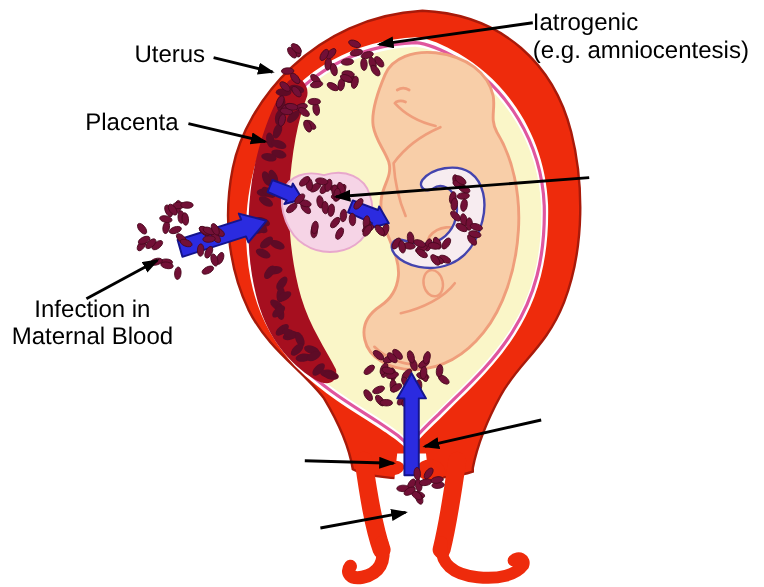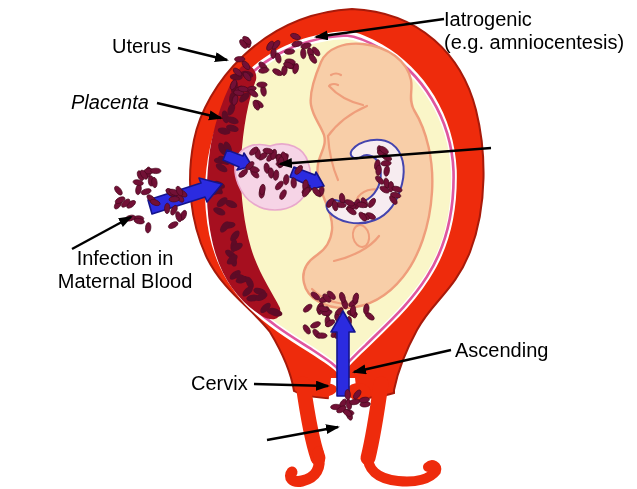--- a/index.html
+++ b/index.html
@@ -11,24 +11,24 @@
     font-family:"Liberation Sans",sans-serif;
   }
   .stage svg{position:absolute;left:0;top:0;}
   .label{
     position:absolute;
     font:20px/23px "Liberation Sans",sans-serif;
     color:var(--label-color,#000);
     white-space:pre-line;
   }
   #lb-uterus{left:112px;top:35px;}
-  #lb-placenta{left:71px;top:91px;font-style:italic;}
+  #lb-placenta{left:71px;top:91px;}
   #lb-iatrogenic{left:444px;top:8px;}
   #lb-transplacental{left:493px;top:136px;}
-  #lb-infection{left:0px;top:247px;width:154px;text-align:center;padding-left:48px;}
+  #lb-infection{left:0px;top:247px;width:154px;text-align:center;}
   #lb-ascending{left:455px;top:339px;}
   #lb-cervix{left:191px;top:372px;}
   #lb-vagina{left:200px;top:427px;}
   .ptr{stroke:var(--label-color,#000);stroke-width:2.4;fill:none;}
   .bact{fill:var(--bacteria-fill);stroke:var(--bacteria-outline);stroke-width:0.7;}
   .bump{fill:var(--placenta-bump);stroke:none;}
   .fdetail{fill:none;stroke:var(--fetus-outline);stroke-width:2.2;stroke-linecap:round;}
   .bluearrow{fill:var(--arrow-blue);stroke:var(--arrow-blue-outline);stroke-width:1.6;stroke-linejoin:round;}
 </style>
 </head>
@@ -330,15 +330,13 @@
       <line class="ptr" x1="267" y1="440" x2="338" y2="427" marker-end="url(#ah)"></line>
     </g>
   </svg>
 
   <div class="label" id="lb-uterus">Uterus</div>
   <div class="label" id="lb-placenta">Placenta</div>
   <div class="label" id="lb-iatrogenic">Iatrogenic
 (e.g. amniocentesis)</div>
   <div class="label" id="lb-infection">Infection in
 Maternal Blood</div>
-  <div class="label" id="lb-ascending">Ascending</div>
-  <div class="label" id="lb-cervix">Cervix</div>
 </div>
 
 </body></html>

